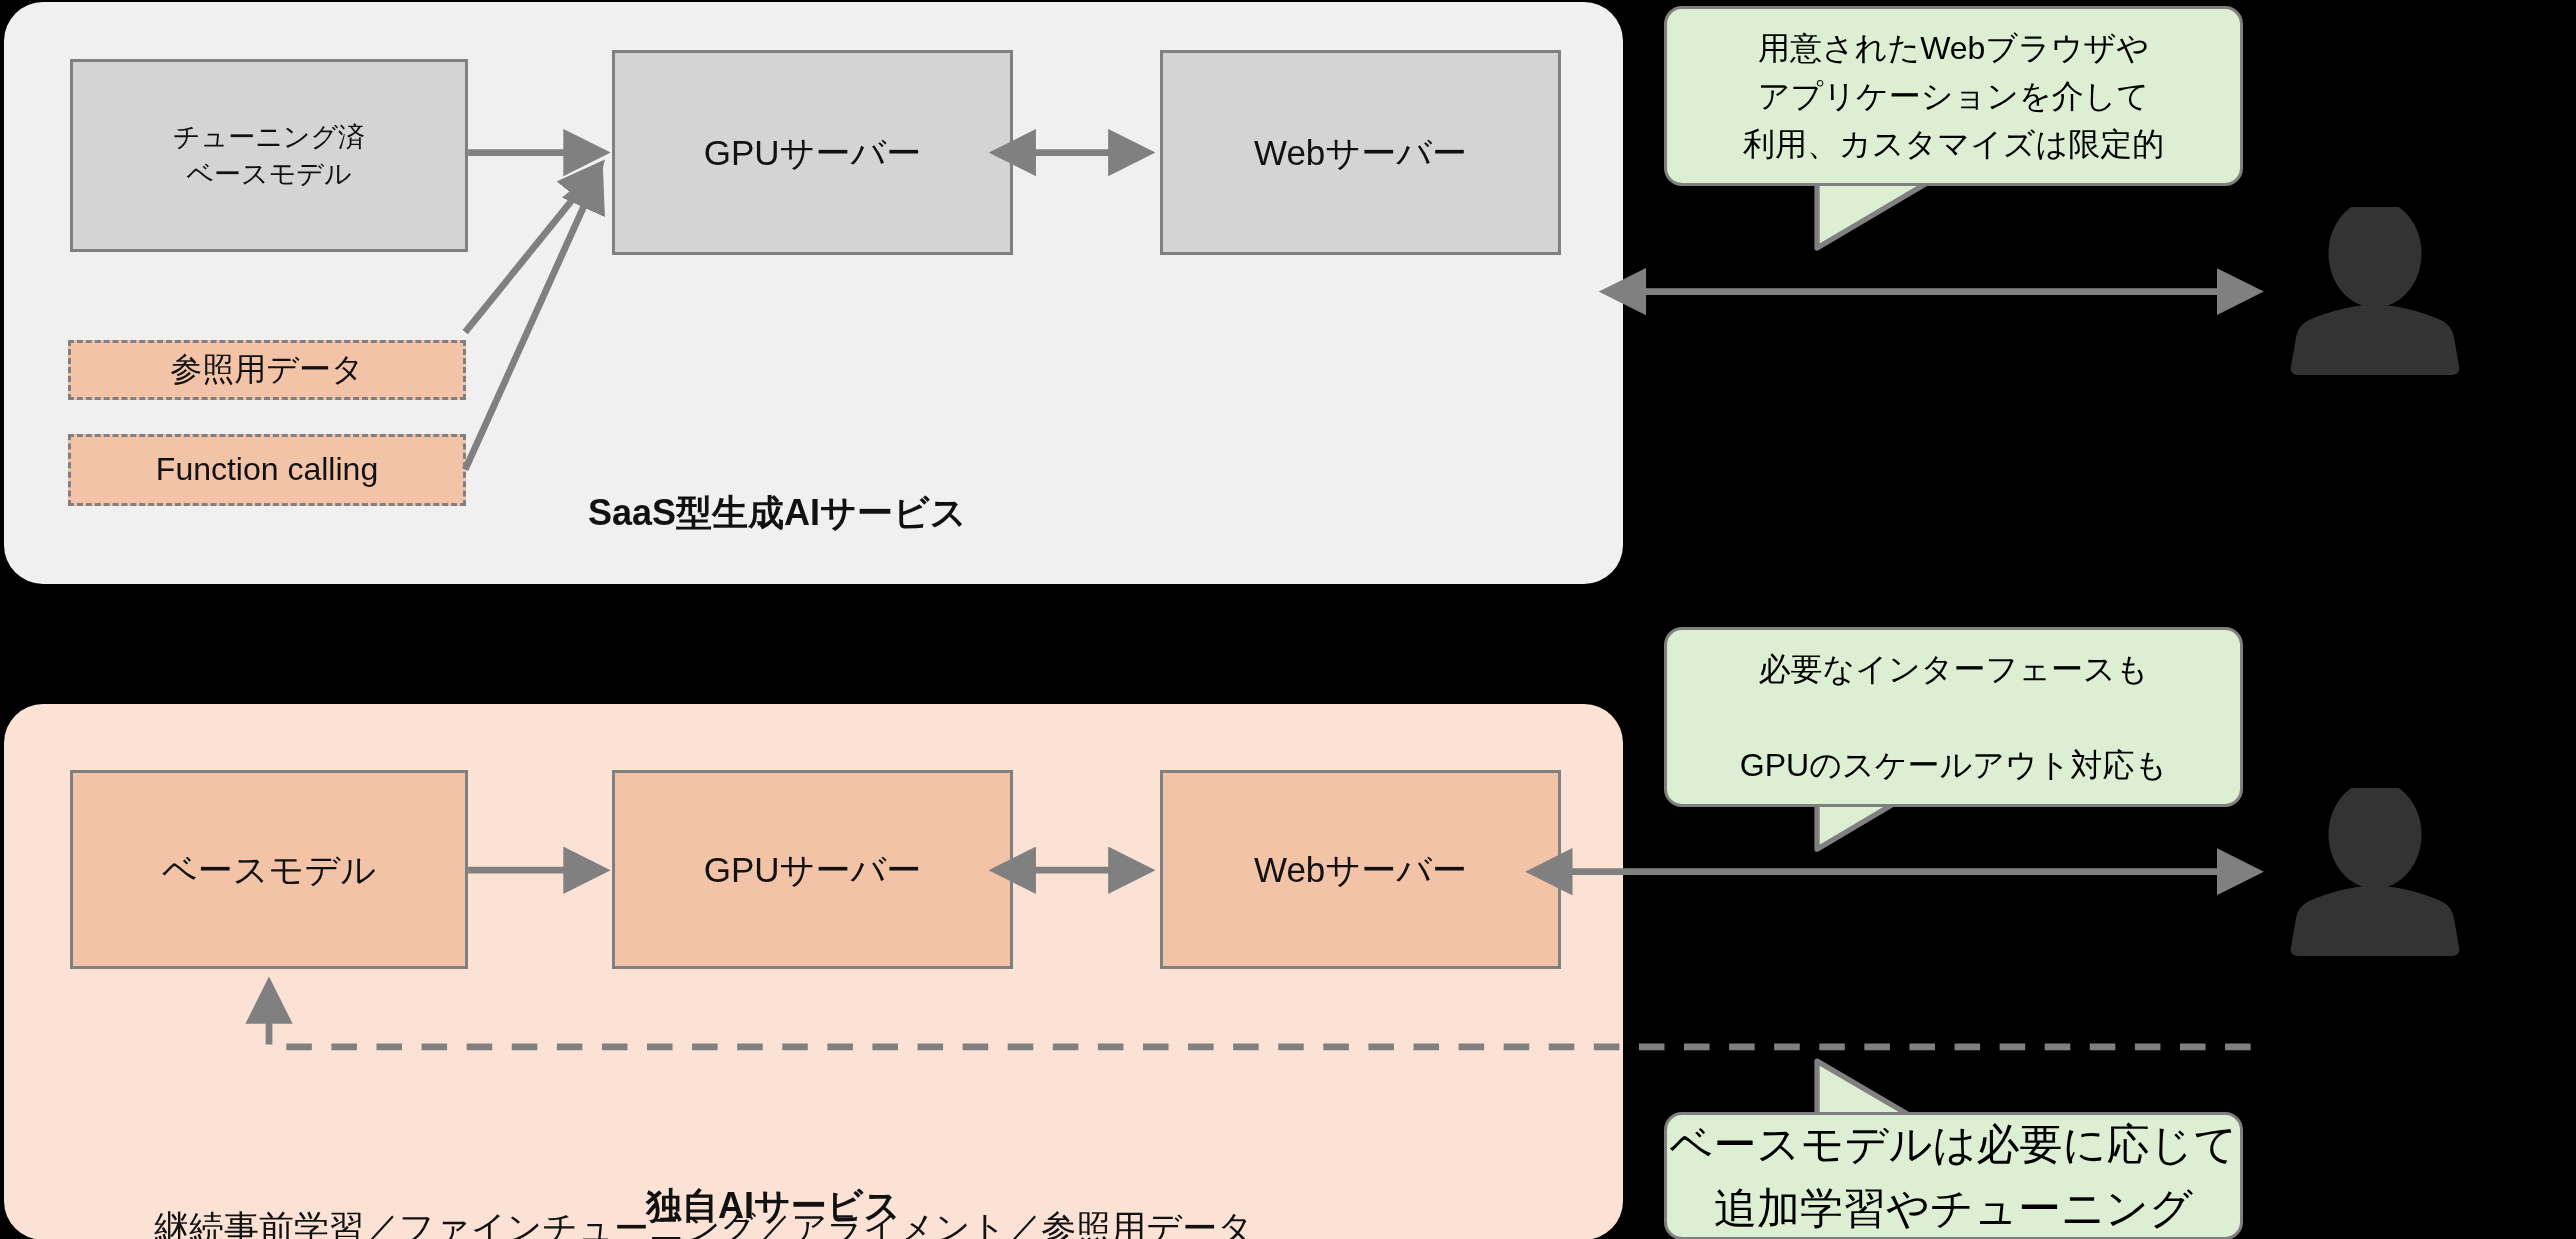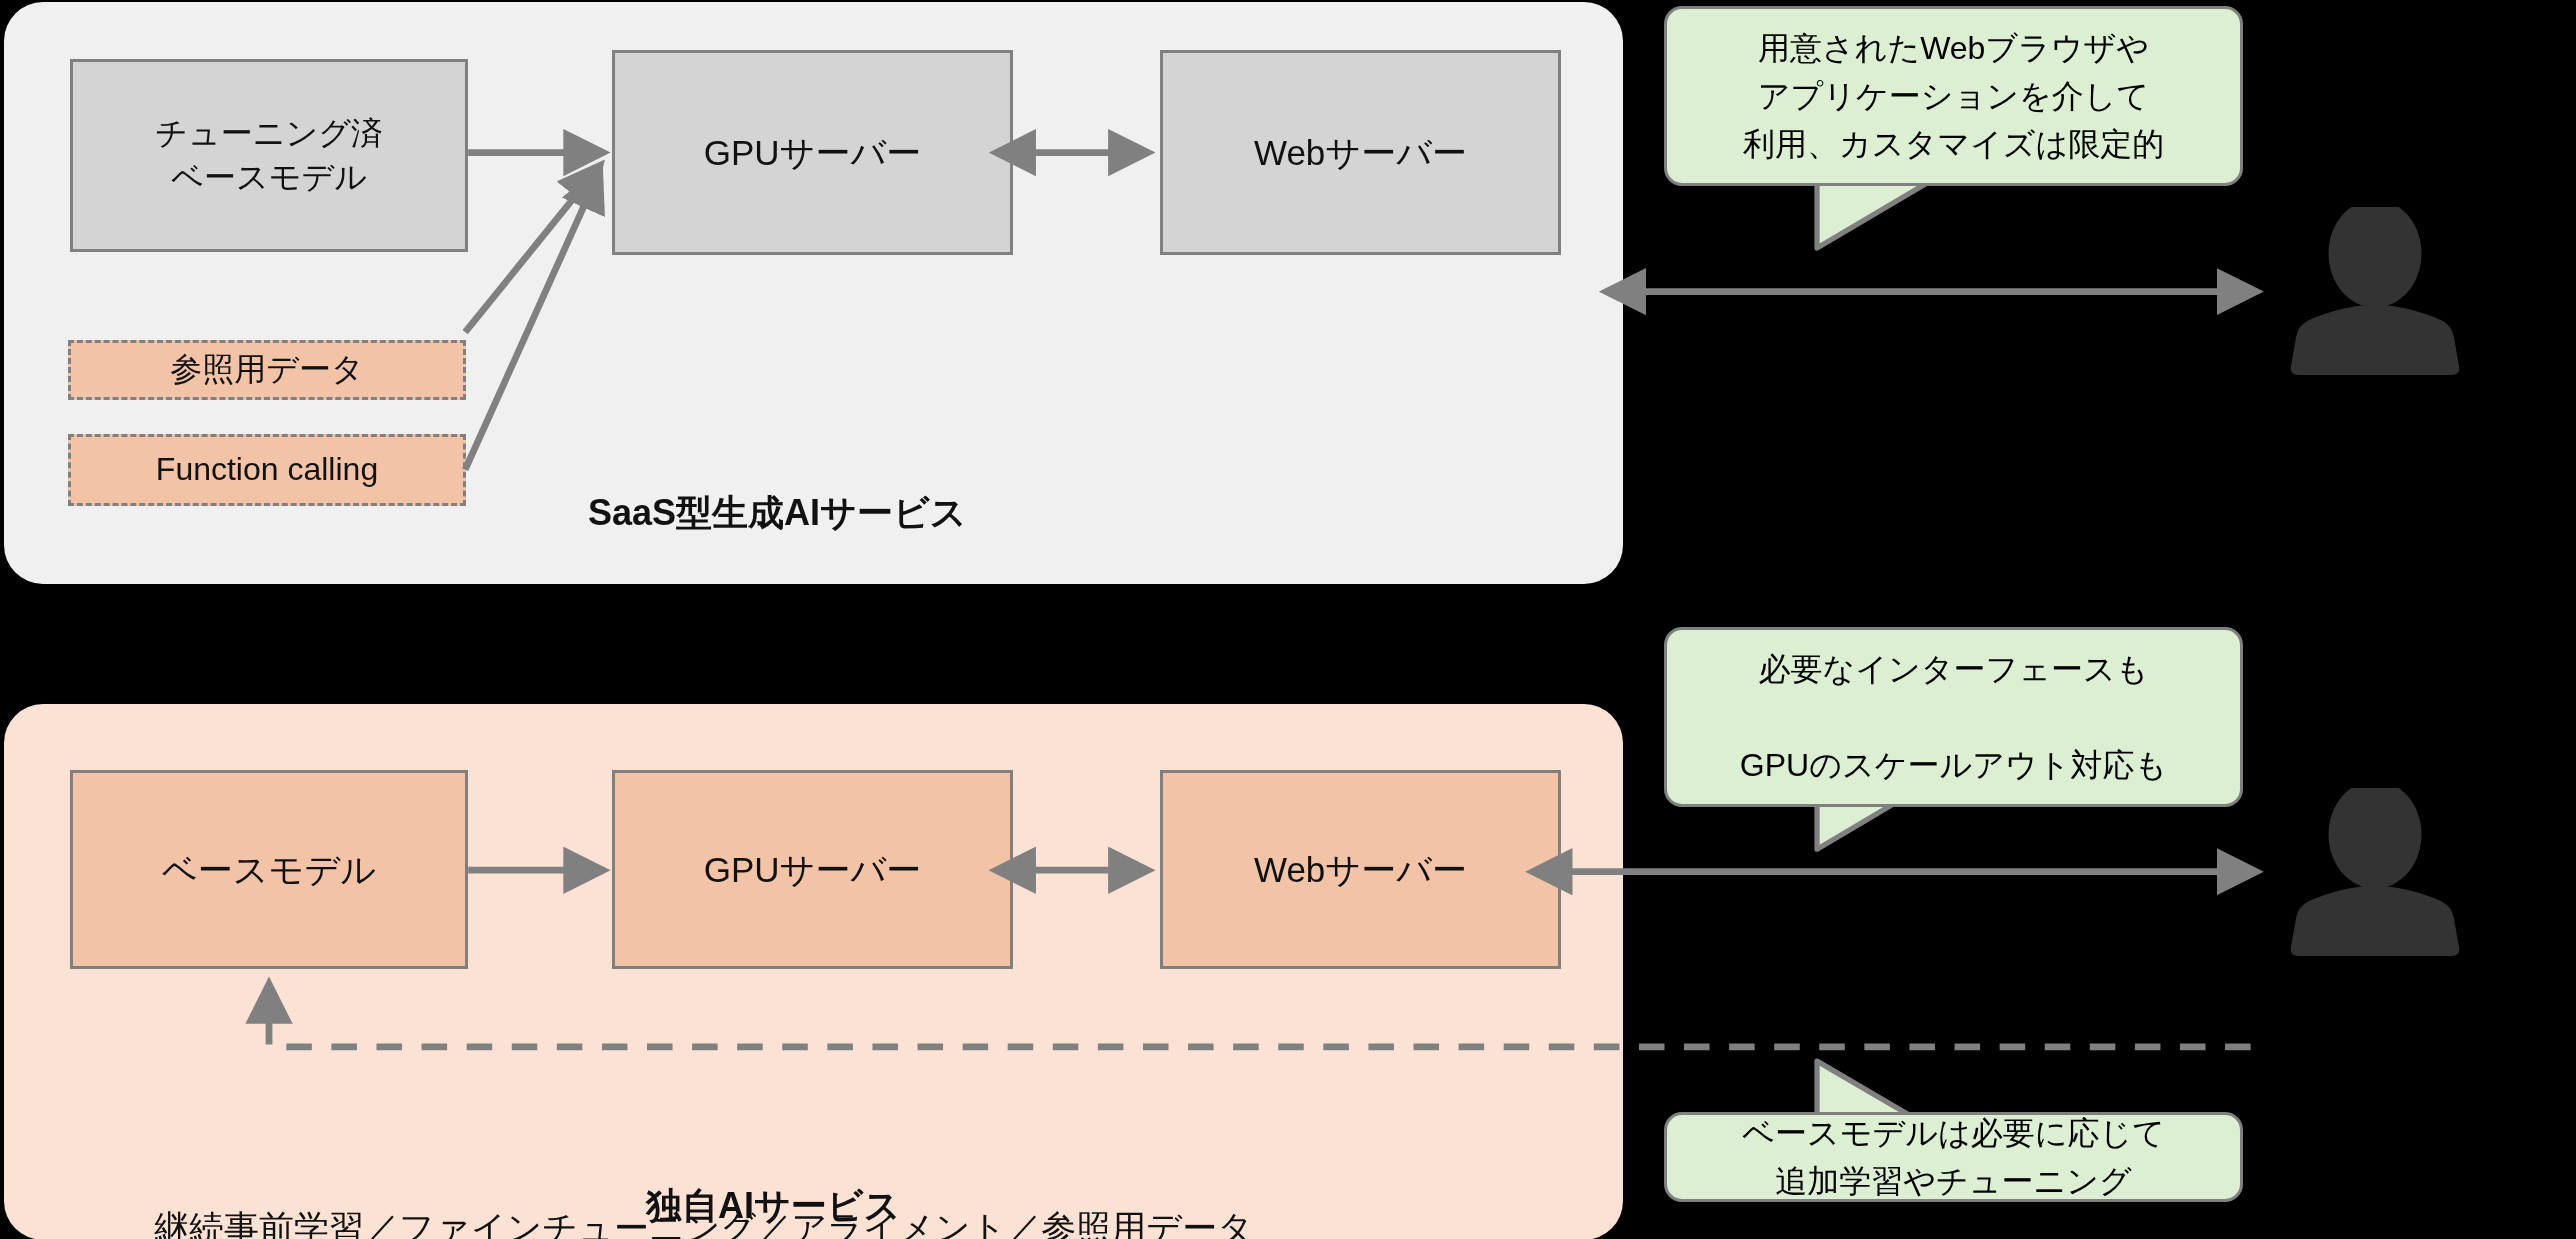--- a/index.html
+++ b/index.html
@@ -35,21 +35,21 @@
 
   .person{position:absolute;}
 </style>
 </head>
 <body>
 
 <div id="canvas">
 
   <div class="panel" id="saas-panel"></div>
 
-  <div class="node gray" style="left:70px;top:59px;width:398px;height:193px;font-size:32px;">
+  <div class="node gray" style="left:70px;top:59px;width:398px;height:193px;font-size:27px;">
     <span>
       <span>チューニング済</span>
       <span>ベースモデル</span>
     </span>
   </div>
 
   <div class="node gray" style="left:612px;top:50px;width:401px;height:205px;font-size:35px;">
     <span>GPUサーバー</span>
   </div>
 
@@ -127,21 +127,21 @@
   </div>
 
   <div class="bubble" style="left:1664px;top:627px;width:579px;height:180px;font-size:32px;">
     <span>
       <span>必要なインターフェースも</span><br>
       <br>
       <span>GPUのスケールアウト対応も</span>
     </span>
   </div>
 
-  <div class="bubble" style="left:1664px;top:1112px;width:579px;height:90px;font-size:32px;">
+  <div class="bubble" style="left:1664px;top:1112px;width:579px;height:128px;font-size:43px;">
     <span>
       <span>ベースモデルは必要に応じて</span><br>
       <span>追加学習やチューニング</span>
     </span>
   </div>
 
   <svg class="person" style="left:2281px;top:207px;" width="188" height="168" viewBox="0 0 250 224" xmlns="http://www.w3.org/2000/svg">
     <ellipse cx="125" cy="62" rx="62" ry="72" fill="#333333"></ellipse>
     <path d="M125,130
              C160,130 205,146 215,152

